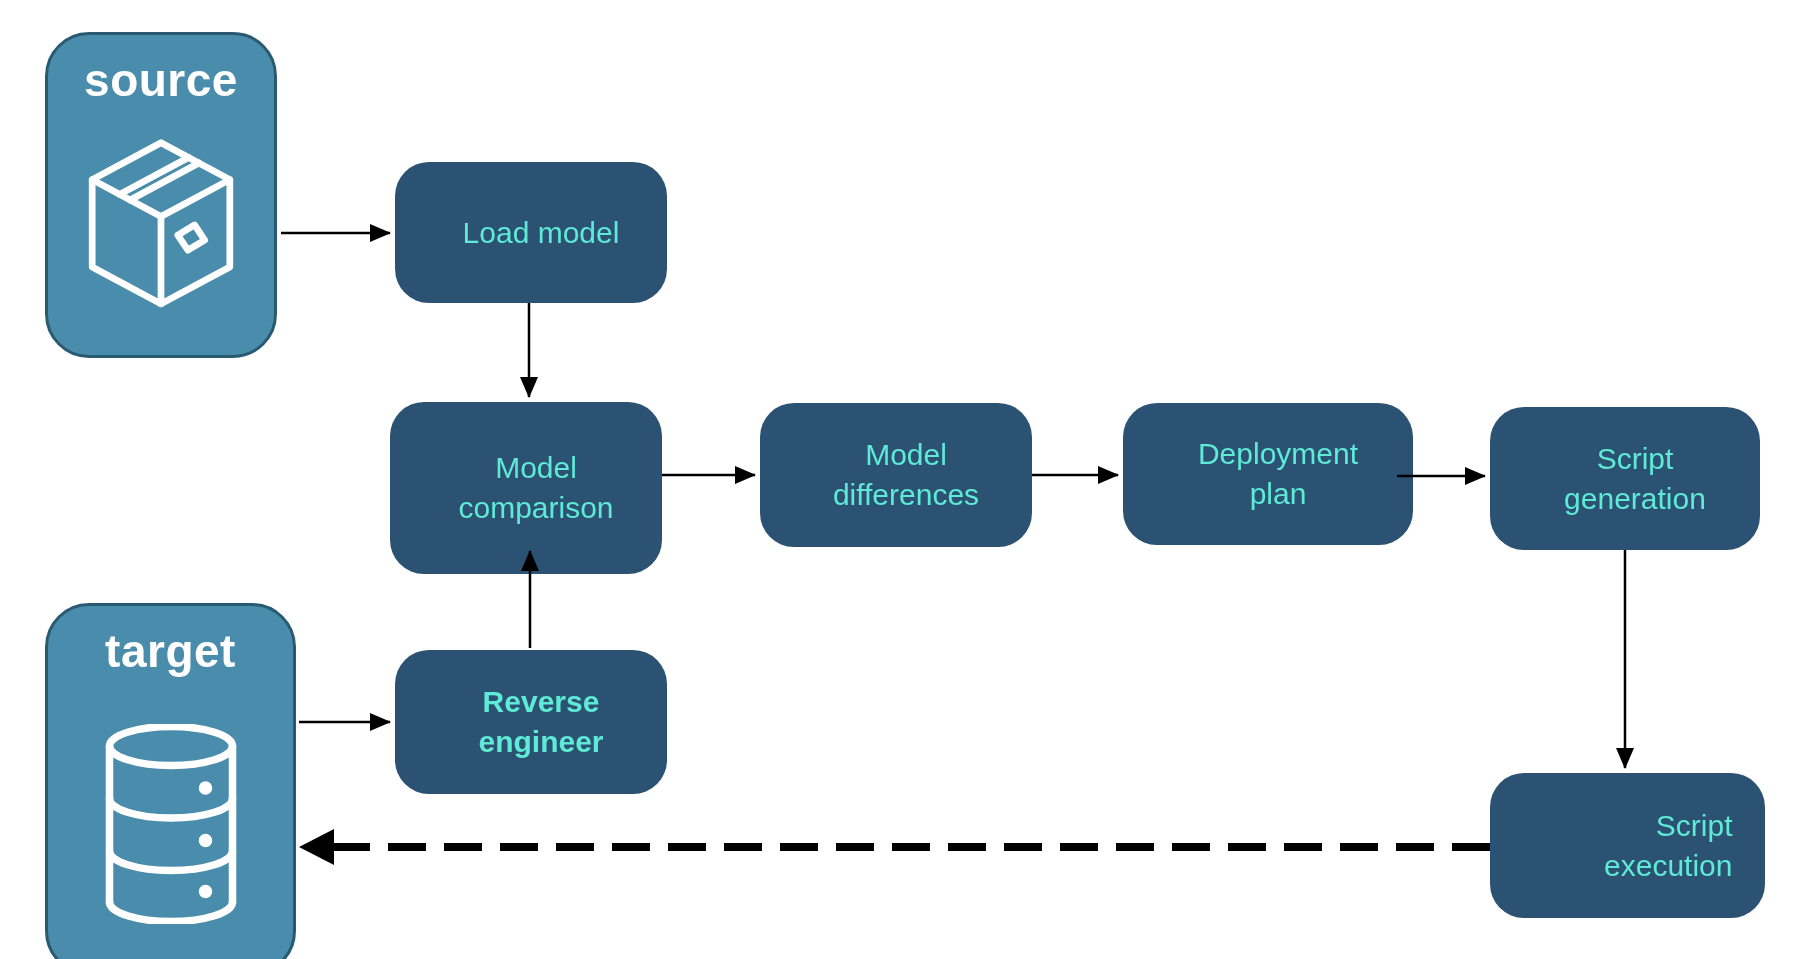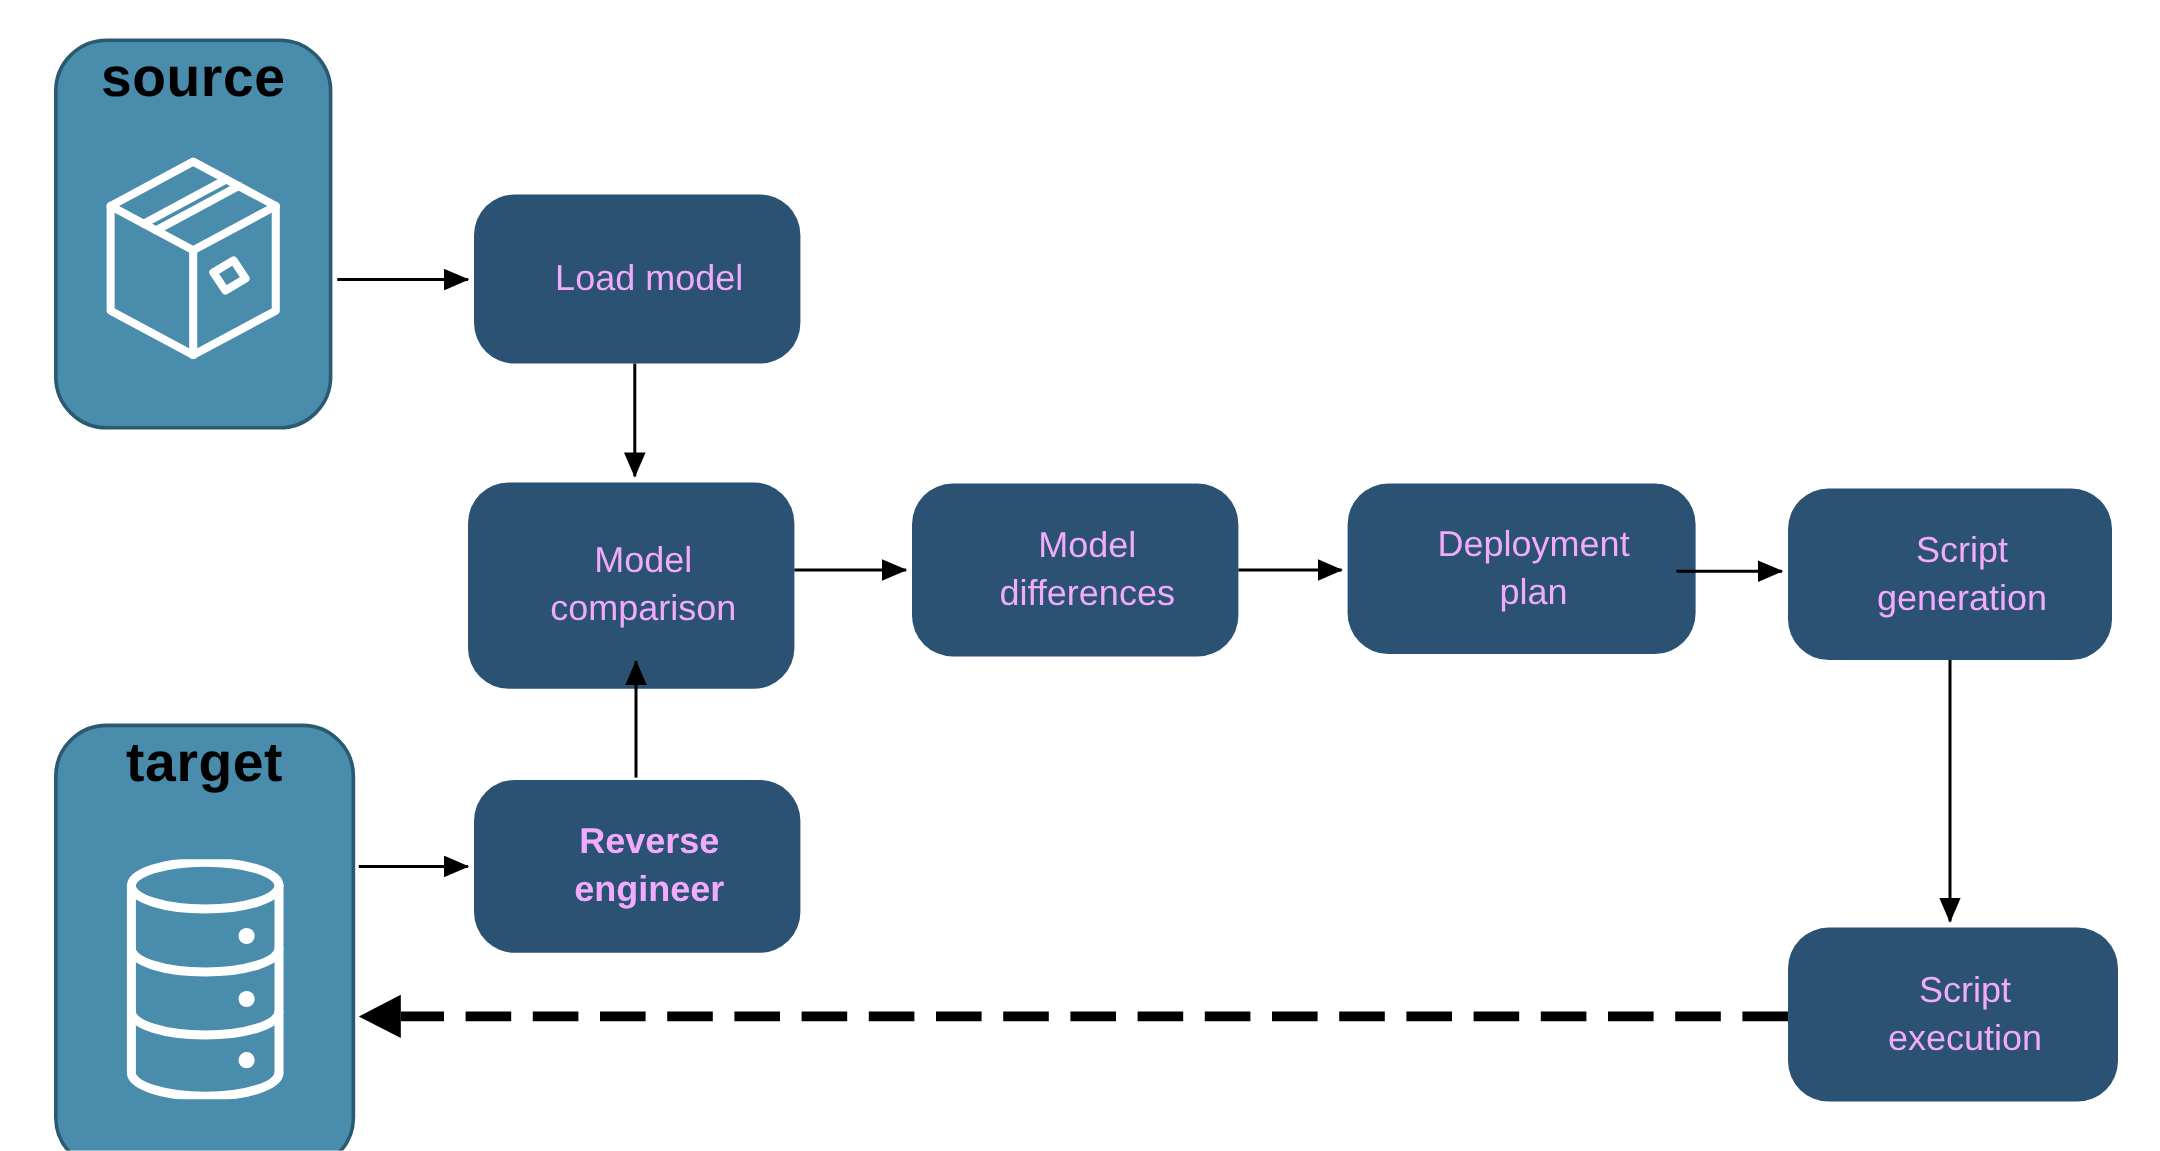--- a/index.html
+++ b/index.html
@@ -17,61 +17,61 @@
     position: absolute;
     background: #4A8CAB;
     border: 3px solid #2A5A72;
     border-radius: 44px;
     box-sizing: border-box;
     display: flex;
     flex-direction: column;
     align-items: center;
   }
   .endpoint .ep-label {
-    color: #000000;
+    color: #ffffff;
     font-weight: 700;
     font-size: 46px;
-    margin-top: 4px;
+    margin-top: 20px;
     letter-spacing: 0.5px;
     line-height: 1.1;
   }
   .endpoint .ep-icon-wrap {
     flex: 1;
     display: flex;
     align-items: center;
     justify-content: center;
     width: 100%;
   }
   #source-box { left: 45px; top: 32px;  width: 232px; height: 326px; }
   #target-box { left: 45px; top: 603px; width: 251px; height: 372px; }
 
   
   .node {
     position: absolute;
     background: #2B5173;
     border-radius: 34px;
-    color: #f0abfc;
+    color: #5eead4;
     display: flex;
     align-items: center;
     justify-content: center;
     text-align: center;
     font-size: 30px;
     line-height: 1.32;
     box-sizing: border-box;
     padding-left: 20px;
   }
   .node .lbl { max-width: 190px; }
 
   #load-model        { left: 395px;  top: 162px; width: 272px; height: 141px; }
   #model-comparison  { left: 390px;  top: 402px; width: 272px; height: 172px; }
   #model-differences { left: 760px;  top: 403px; width: 272px; height: 144px; }
   #deployment-plan   { left: 1123px; top: 403px; width: 290px; height: 142px; }
   #script-generation { left: 1490px; top: 407px; width: 270px; height: 143px; }
   #reverse-engineer  { left: 395px;  top: 650px; width: 272px; height: 144px; font-weight: bold; }
-  #script-execution  { left: 1490px; top: 773px; width: 275px; height: 145px; }
+  #script-execution  { left: 1490px; top: 773px; width: 275px; height: 145px; text-align: right; }
 
   
   #edges {
     position: absolute;
     left: 0; top: 0;
     width: 1800px;
     height: 959px;
     pointer-events: none;
   }
   .arrow      { stroke: #000000; stroke-width: 2.5; fill: none; }

